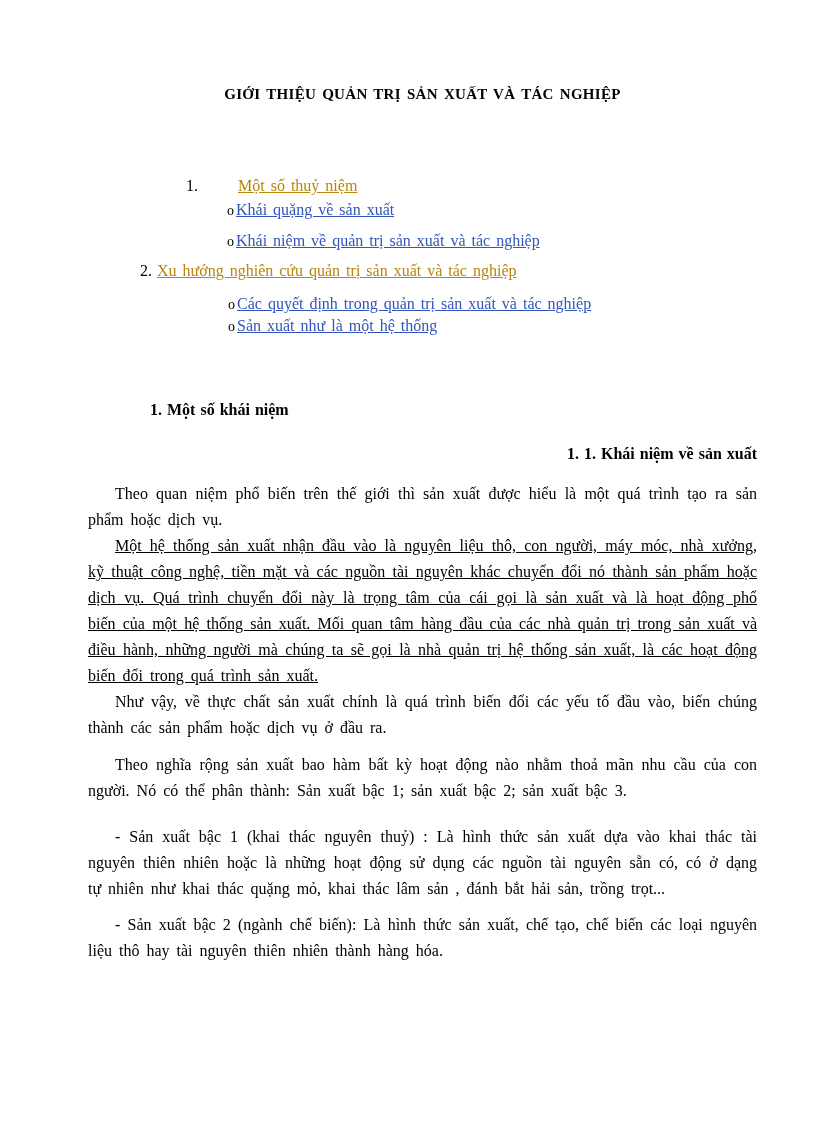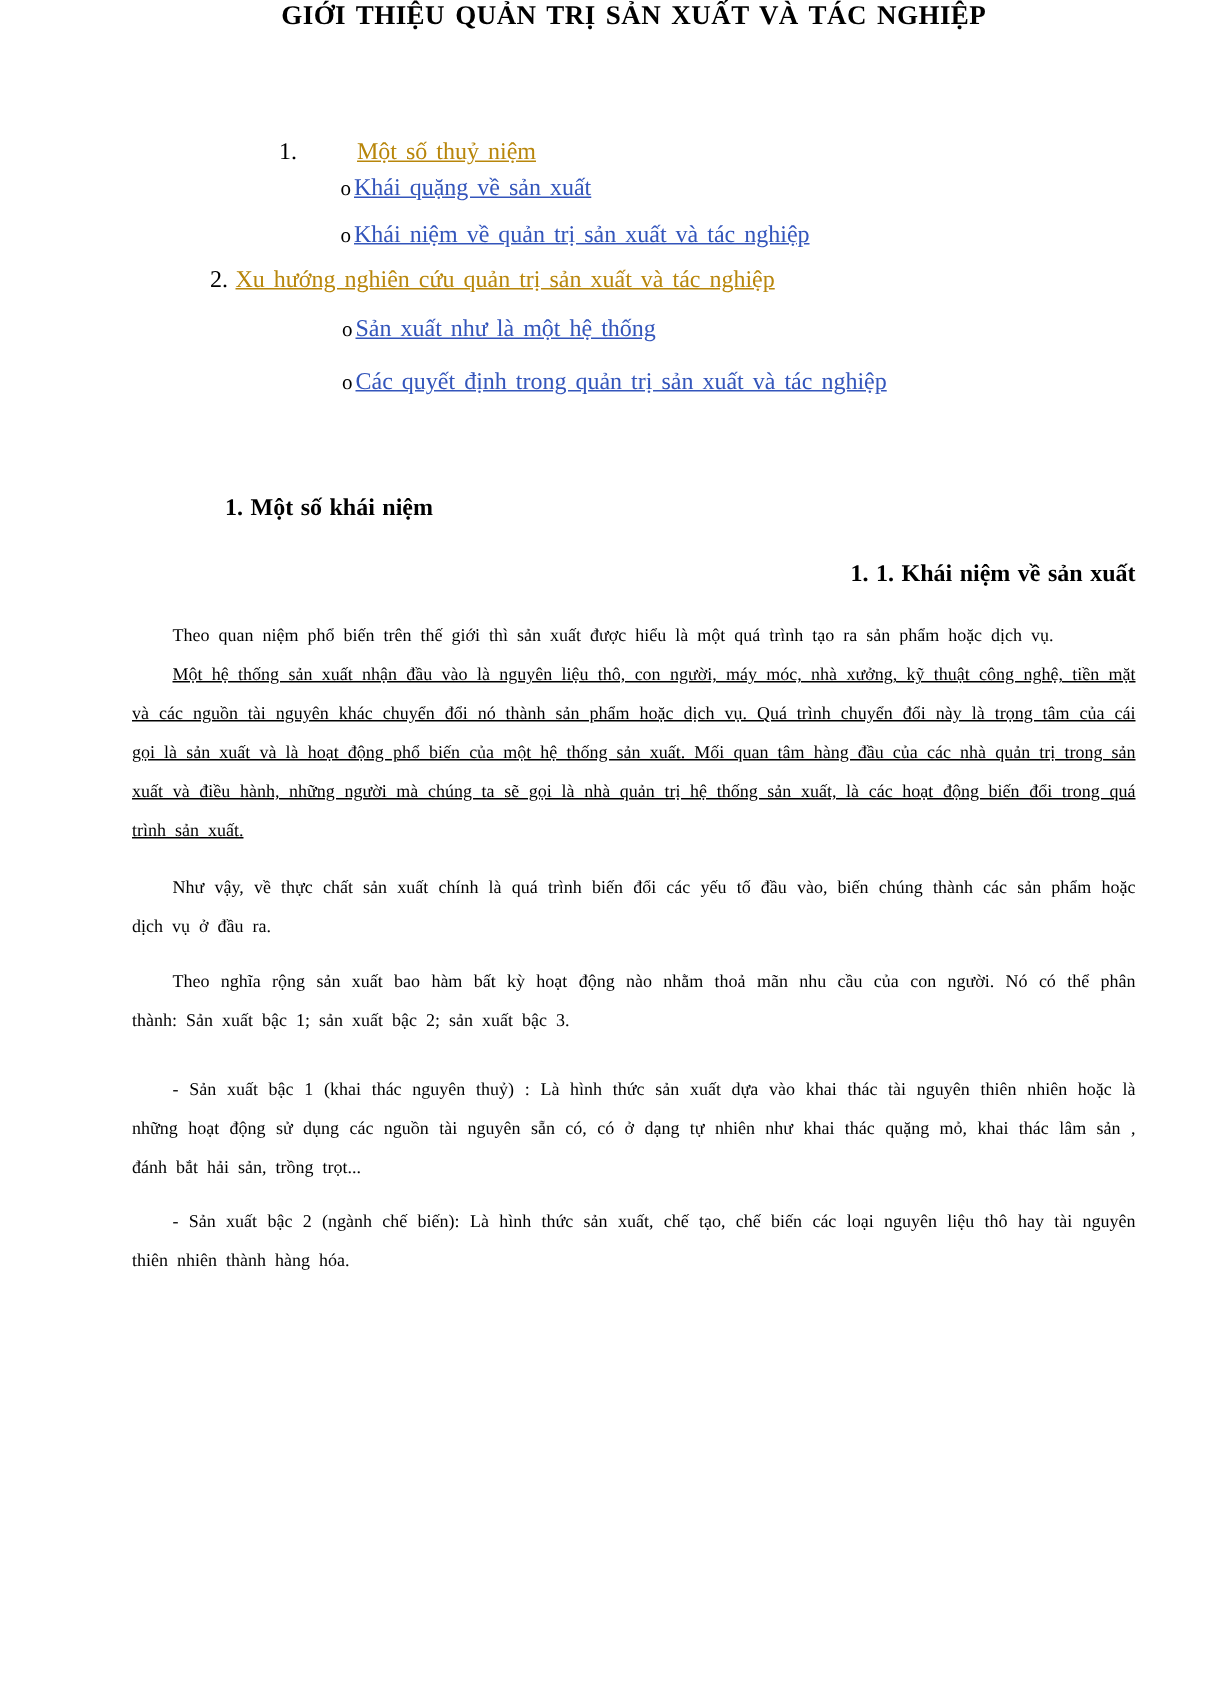--- a/index.html
+++ b/index.html
@@ -10,22 +10,23 @@
     font-family: "Liberation Serif", "DejaVu Serif", serif;
     color: #000000;
     overflow: hidden;
   }
   .page {
     width: 816px; height: 1123px;
     padding: 0 59px 0 88px;
     position: relative;
   }
   .title {
+    margin-top: 84px;
     text-align: center;
-    font-size: 18px;
+    font-size: 15px;
     font-weight: bold;
     line-height: 21px;
     letter-spacing: 0.3px;
     word-spacing: 2px;
   }
   .toc { margin-top: 70px; font-size: 16px; }
   .toc-row { line-height: 21px; white-space: nowrap; }
   .toc-row .num { display: inline-block; color: #000; }
   .row-1 { margin-left: 98px; margin-bottom: 3px; }
   .row-1 .num { width: 52px; }
@@ -41,30 +42,30 @@
   .bullet { color: #000; font-size: 14px; margin-right: 2px; }
   .sec-heading {
     font-size: 16px;
     font-weight: bold;
     line-height: 21px;
     margin-left: 62px;
     word-spacing: 1px;
   }
   .h1 { margin-top: 62px; }
   .h2 { margin-top: 23px; text-align: right; }
-  .body-text { font-size: 12px; }
+  .body-text { font-size: 16px; }
   .body-text p {
     line-height: 26px;
     text-align: justify;
     text-indent: 27px;
     word-spacing: 3px;
   }
   .p1 { margin-top: 17px; }
   .p2 { margin-top: 0; text-decoration: underline; }
-  .p3 { margin-top: 12px; }
+  .p3 { margin-top: 0; }
   .p4 { margin-top: 11px; }
   .p5 { margin-top: 20px; }
   .p6 { margin-top: 10px; }
 </style>
 </head>
 <body>
 
 <div class="page">
 
   <div class="title">GIỚI THIỆU QUẢN TRỊ SẢN XUẤT VÀ TÁC NGHIỆP</div>
@@ -80,26 +81,26 @@
     </div>
 
     <div class="toc-row row-3">
       <span class="bullet">o</span><a class="toc-link lvl2">Khái niệm về quản trị sản xuất và tác nghiệp</a>
     </div>
 
     <div class="toc-row row-4">
       <span class="num">2.</span><a class="toc-link lvl1">Xu hướng nghiên  cứu quản trị sản xuất và tác nghiệp</a>
     </div>
 
+    <div class="toc-row row-6">
+      <span class="bullet">o</span><a class="toc-link lvl2">Các quyết định trong quản trị sản xuất và tác nghiệp</a>
+    </div>
+
     <div class="toc-row row-5">
       <span class="bullet">o</span><a class="toc-link lvl2">Sản xuất như là một hệ thống</a>
-    </div>
-
-    <div class="toc-row row-6">
-      <span class="bullet">o</span><a class="toc-link lvl2">Các quyết định trong quản trị sản xuất và tác nghiệp</a>
     </div>
 
   </div>
 
   <div class="sec-heading h1">1. Một số khái niệm</div>
 
   <div class="sec-heading h2">1. 1. Khái niệm về sản xuất</div>
 
   <div class="body-text">
     <p class="p1">Theo quan niệm phổ biến trên thế giới thì sản xuất được hiểu là một quá trình tạo ra sản phẩm hoặc dịch vụ.</p>

